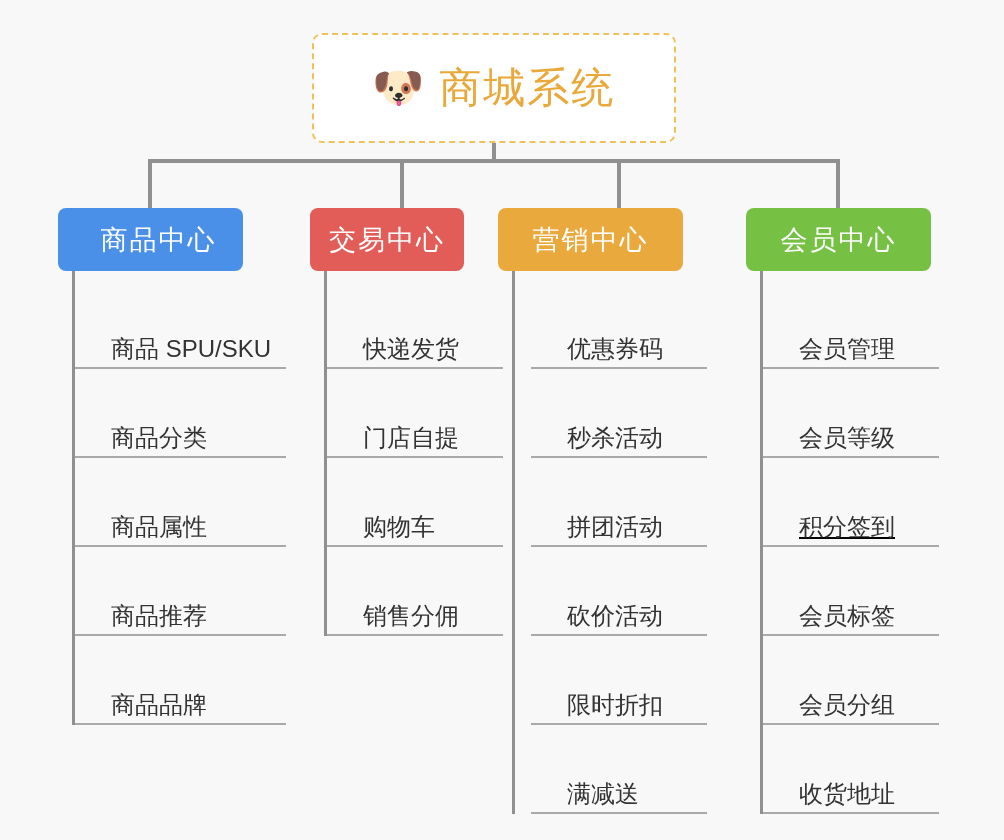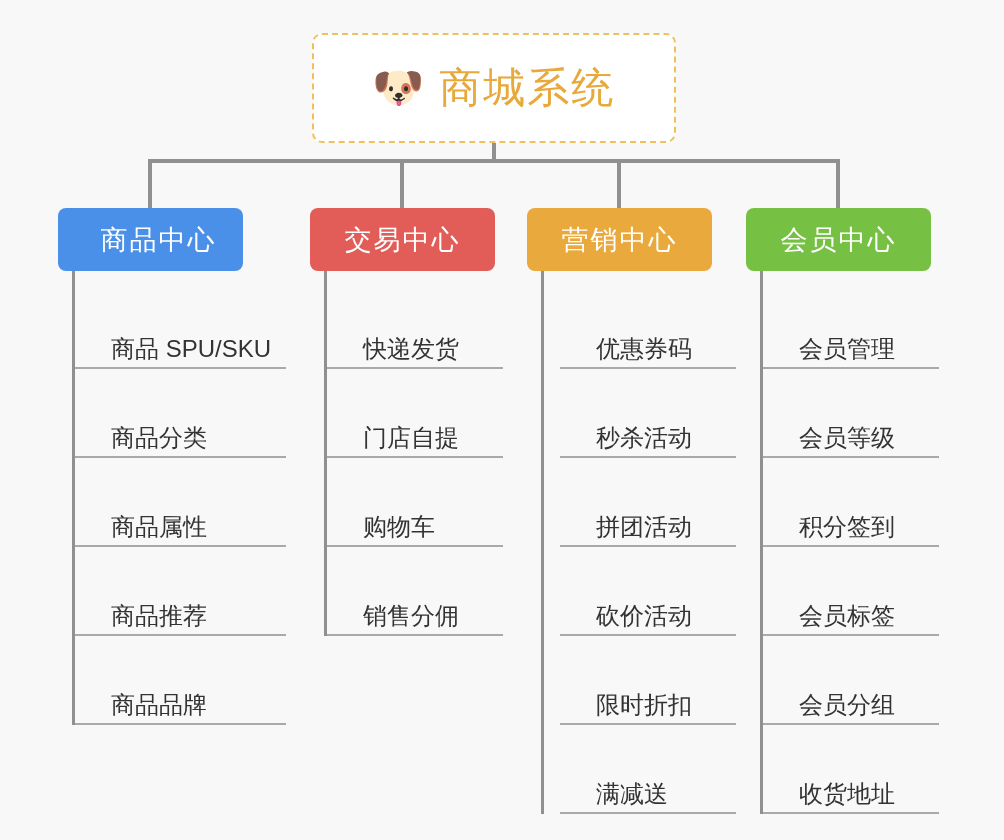--- a/index.html
+++ b/index.html
@@ -78,36 +78,36 @@
   .conn-drop.c2 { left: 617px; }
   .conn-drop.c3 { left: 836px; }
 
   
   .branch {
     position: absolute;
     top: 208px;
   }
   .branch.b0 { left: 58px;  width: 250px; }
   .branch.b1 { left: 310px; width: 216px; }
-  .branch.b2 { left: 527px; width: 216px; text-align: center; }
+  .branch.b2 { left: 498px; width: 216px; text-align: center; }
   .branch.b3 { left: 746px; width: 216px; }
 
   .branch-header {
     box-sizing: border-box;
     height: 63px;
     border-radius: 8px;
     color: #ffffff;
     font-size: 27px;
     display: flex;
     align-items: center;
     justify-content: center;
     letter-spacing: 2px;
   }
   .branch.b0 .branch-header { width: 185px; padding-left: 16px; }
-  .branch.b1 .branch-header { width: 185px; }
+  .branch.b1 .branch-header { width: 154px; }
   .branch.b2 .branch-header { width: 185px; }
   .branch.b3 .branch-header { width: 185px; }
 
   
   .leaf-list {
     position: relative;
     margin-left: 14px;
     border-left: 3px solid #909090;
     padding-top: 9px;
   }
@@ -214,21 +214,21 @@
 
   <div class="branch b3">
     <div class="branch-header" style="background-color: rgb(118, 192, 67);">会员中心</div>
     <div class="leaf-list" style="border-left-color: rgb(144, 144, 144);">
       <div class="leaf" style="border-bottom-color: rgb(169, 169, 169);">
         <span class="leaf-label" style="color: rgb(51, 51, 51);">会员管理</span>
       </div>
       <div class="leaf" style="border-bottom-color: rgb(169, 169, 169);">
         <span class="leaf-label" style="color: rgb(51, 51, 51);">会员等级</span>
       </div>
-      <div class="leaf" style="border-bottom-color: rgb(169, 169, 169);">
+      <div class="leaf" style="border-bottom-color: rgb(169, 169, 169); text-decoration: underline;">
         <span class="leaf-label" style="color: rgb(51, 51, 51);">积分签到</span>
       </div>
       <div class="leaf" style="border-bottom-color: rgb(169, 169, 169);">
         <span class="leaf-label" style="color: rgb(51, 51, 51);">会员标签</span>
       </div>
       <div class="leaf" style="border-bottom-color: rgb(169, 169, 169);">
         <span class="leaf-label" style="color: rgb(51, 51, 51);">会员分组</span>
       </div>
       <div class="leaf" style="border-bottom-color: rgb(169, 169, 169);">
         <span class="leaf-label" style="color: rgb(51, 51, 51);">收货地址</span>

